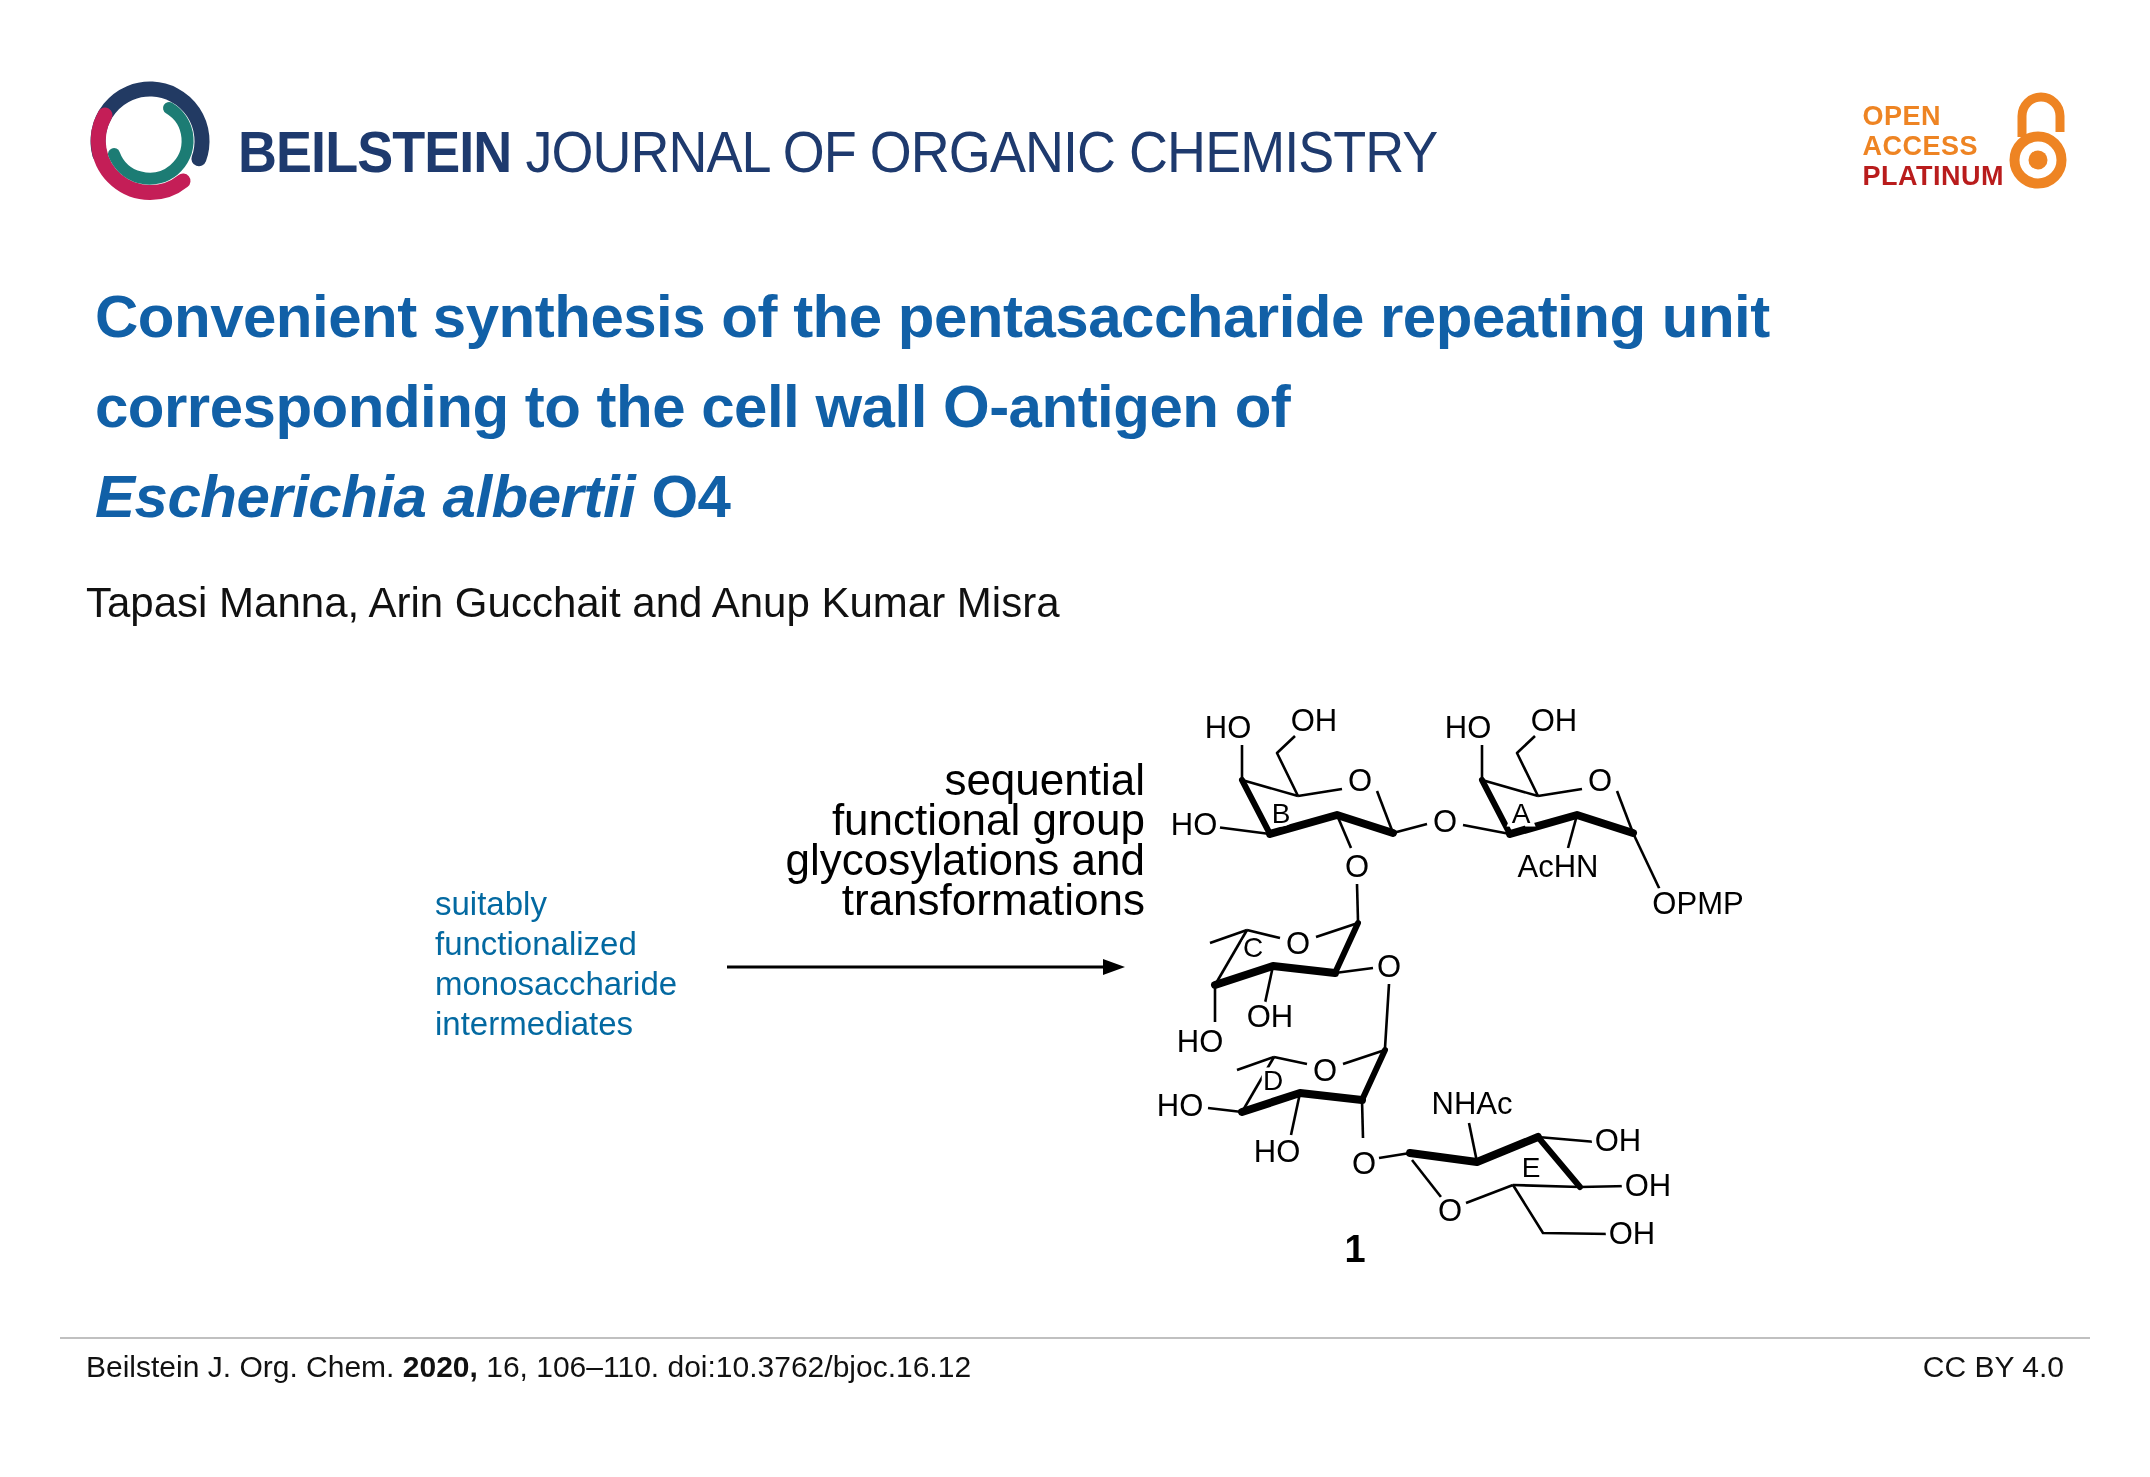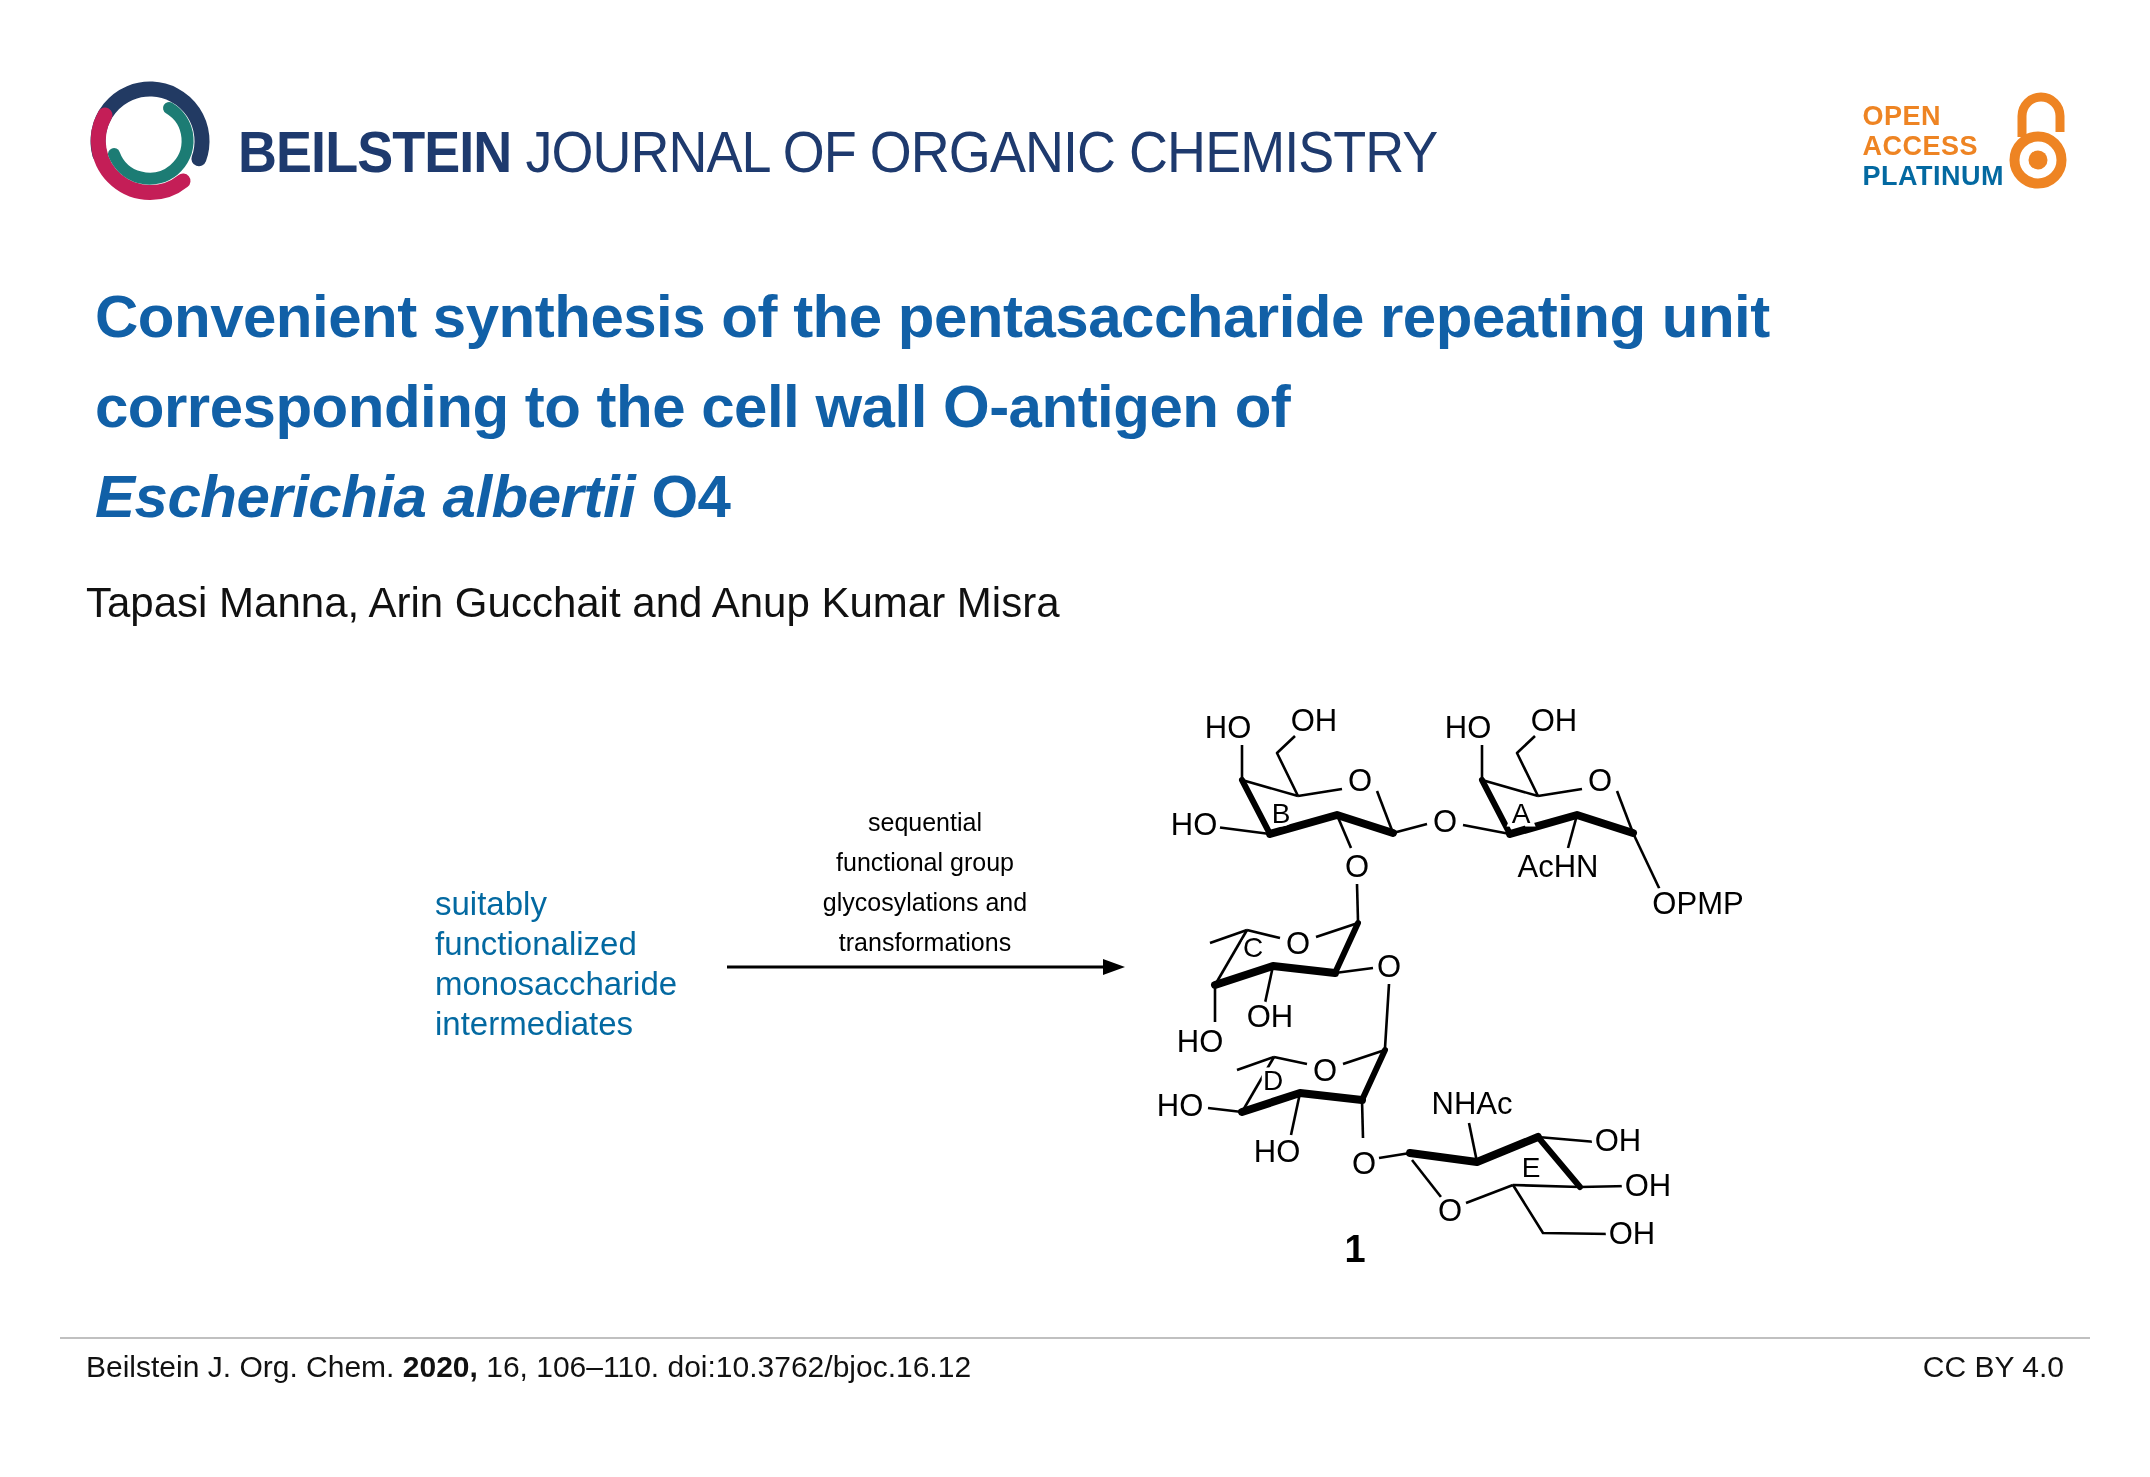--- a/index.html
+++ b/index.html
@@ -13,31 +13,31 @@
     left:238px;top:118px;font-size:58px;color:#1e3a6e;white-space:nowrap;
     transform:scaleX(0.93);transform-origin:left center;letter-spacing:-1px;
   }
   .wordmark .bold{font-weight:bold;}
   .wordmark .light{font-weight:normal;}
   .oa-text{
     right:146px;top:101px;text-align:left;font-weight:bold;font-size:27px;line-height:30px;
     letter-spacing:0.5px;
   }
   .oa-orange{color:#ee8423;}
-  .oa-gray{color:#0369a1;}
+  .oa-gray{color:#b91c1c;}
   
   .title{
     left:86px;top:272px;width:1980px;font-size:60px;font-weight:bold;color:#1160a7;
     line-height:90px;letter-spacing:-0.5px;margin-left:9px;
   }
   .title .it{font-style:italic;}
   .authors{left:86px;top:578px;font-size:42px;color:#111;line-height:50px;}
   
   .reactant{left:435px;top:884px;font-size:33px;color:#0369a1;line-height:40px;text-align:left;}
-  .arrowtext{left:705px;top:760px;width:440px;font-size:25px;color:#000;line-height:40px;text-align:center;margin-top:42px;}
+  .arrowtext{left:705px;top:760px;width:440px;font-size:44px;color:#000;line-height:40px;text-align:right;}
   
   .rule{left:60px;top:1337px;width:2030px;height:0;border-top:2px solid #c0c0c0;}
   .footer-left{left:86px;top:1350px;font-size:30px;color:#111;white-space:nowrap;}
   .footer-left .it{}
   .footer-left .b{font-weight:bold;}
   .footer-right{right:86px;top:1350px;font-size:30px;color:#111;}
   svg text{font-family:"Liberation Sans",sans-serif;}
   .atom{font-size:31px;fill:#000;stroke:#fff;stroke-width:9px;paint-order:stroke;text-anchor:middle;}
   .ringlabel{font-size:28px;fill:#000;stroke:#fff;stroke-width:7px;paint-order:stroke;text-anchor:middle;}
   .cmpd{font-size:38px;font-weight:bold;fill:#000;text-anchor:middle;}

